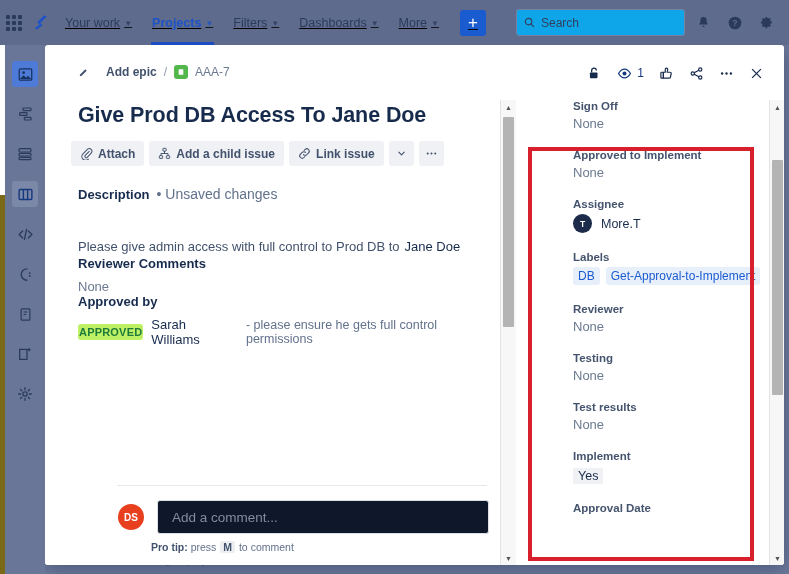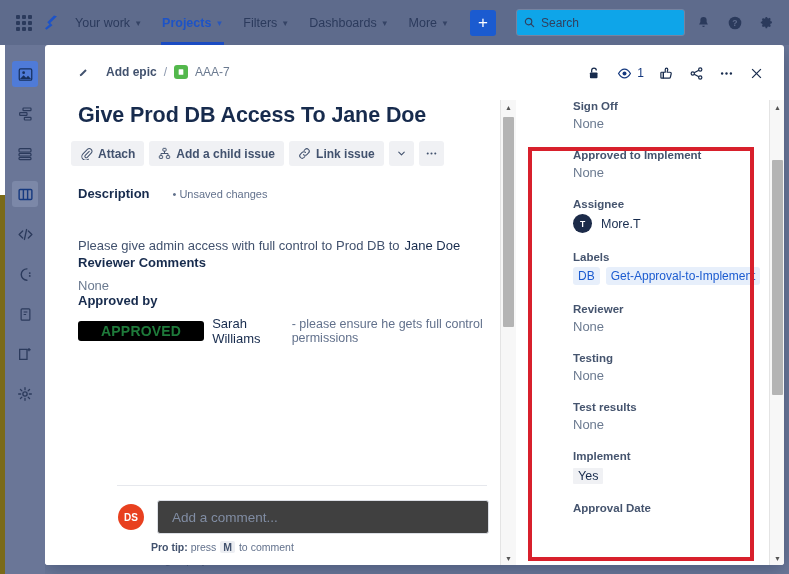--- a/index.html
+++ b/index.html
@@ -22,21 +22,21 @@
   
   .topnav {
     position: absolute;
     top: 0; left: 0;
     width: 789px; height: 45px;
     background: #5e6b8c;
     display: flex;
     align-items: center;
     z-index: 30;
   }
-  .nav-left { display: flex; align-items: center; padding-left: 12px; gap: 2px; }
+  .nav-left { display: flex; align-items: center; padding-left: 2px; gap: 2px; text-decoration: underline; }
   .apps-grid {
     width: 24px; height: 24px;
     display: grid;
     grid-template-columns: repeat(3, 4px);
     grid-template-rows: repeat(3, 4px);
     gap: 2px;
     justify-content: center;
     align-content: center;
     cursor: pointer;
   }
@@ -275,24 +275,23 @@
   .field-head {
     font-size: 13px;
     font-weight: bold;
     color: #172b4d;
     display: flex;
     align-items: baseline;
     gap: 7px;
     margin-bottom: 10px;
   }
   .unsaved {
-    font-size: 11px;
+    font-size: 14px;
     font-weight: normal;
     color: #62718c;
-    margin-left: 16px;
   }
   .desc-text {
     font-size: 13px;
     color: #42526e;
     line-height: 18px;
     margin-top: 36px;
   }
   .desc-name { color: #172b4d; padding-left: 5px; }
   .sub-head {
     font-size: 13px;
@@ -305,26 +304,26 @@
     color: #6b7a90;
   }
   .approved-row {
     display: flex;
     align-items: center;
     gap: 8px;
     margin-top: 4px;
     font-size: 12.5px;
   }
   .badge-approved {
-    background: #000000;
+    background: #bef264;
     color: #1e7a3a;
-    font-size: 14px;
+    font-size: 11px;
     font-weight: bold;
     letter-spacing: .2px;
-    padding: 2px 23px;
+    padding: 2px 1px;
     border-radius: 3px;
   }
   .approver { color: #172b4d; font-size: 13px; }
   .approve-note { color: #62718c; font-size: 12.5px; }
 
   
   .comment-zone {
     position: absolute;
     left: 0; bottom: 0;
     width: 462px;
@@ -351,21 +350,21 @@
     font-weight: bold;
     display: flex; align-items: center; justify-content: center;
     flex: 0 0 auto;
     cursor: pointer;
   }
   .comment-input {
     flex: 1;
     height: 32px;
     border: 1px solid #dcdfe5;
     border-radius: 3px;
-    background: #404040;
+    background: #0f172a;
     display: flex;
     align-items: center;
     padding: 0 14px;
     font-size: 13.5px;
     color: #818da3;
     cursor: text;
   }
   .protip {
     padding: 7px 0 0 106px;
     font-size: 10.5px;

